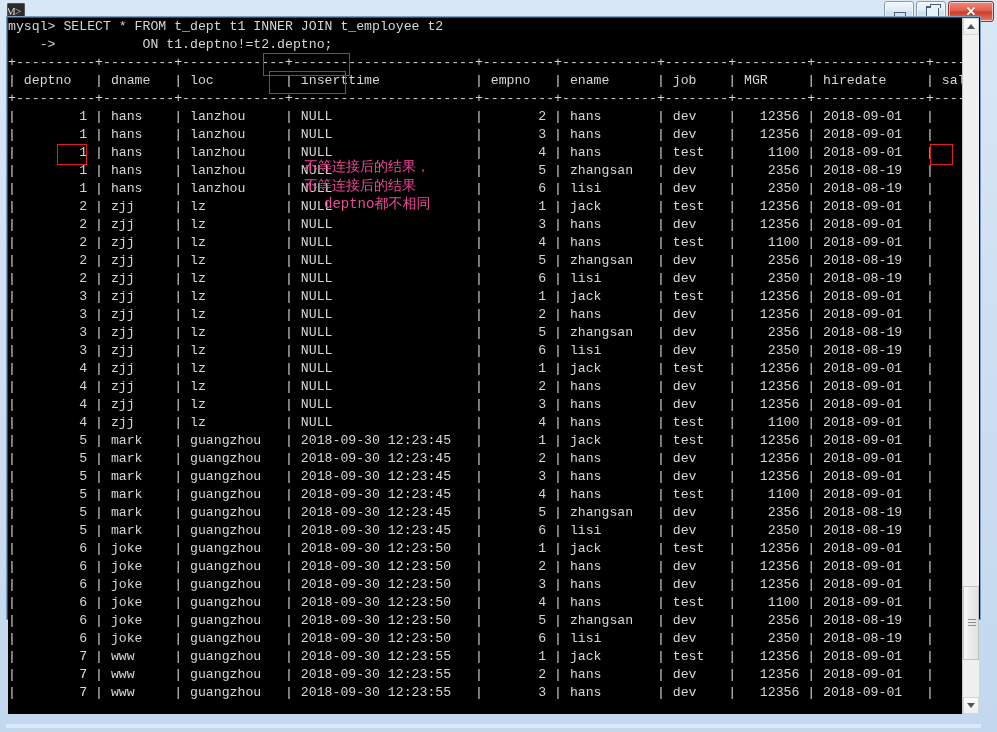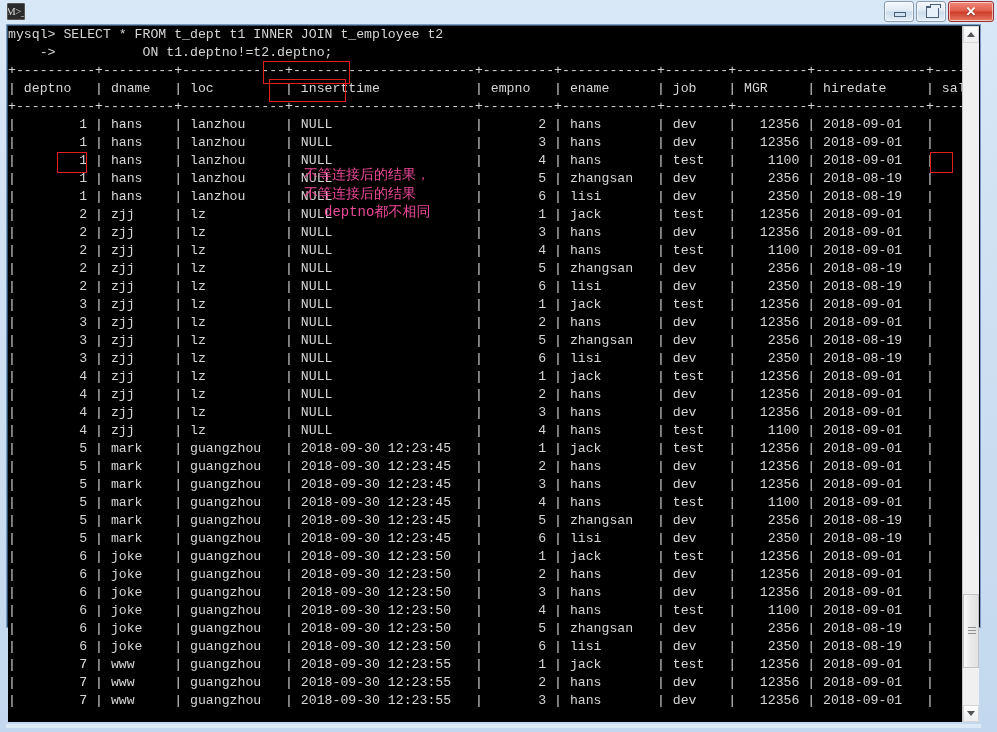--- a/index.html
+++ b/index.html
@@ -60,21 +60,21 @@
     border:1px solid #4a6076;border-bottom:none;background:#e8f1f9;
   }
   .gl-close{
     position:absolute;left:0;top:0;right:0;bottom:0;
     color:#ffffff;font-size:13px;font-weight:bold;
     display:flex;align-items:center;justify-content:center;
     text-shadow:0 1px 1px rgba(0,0,0,.45);font-family:"Liberation Sans",sans-serif;
   }
   
   #console-outer{
-    position:absolute;left:6px;top:24px;width:975px;height:604px;
+    position:absolute;left:6px;top:16px;width:975px;height:604px;
     background:#000;
     border:1px solid #7a9cc0;
     box-sizing:border-box;
     box-shadow:inset 1px 1px 0 #30506e;
   }
   #console{
     position:absolute;left:1px;top:1px;width:957px;height:696px;
     background:#000;overflow:hidden;
     font-family:"Liberation Mono","DejaVu Sans Mono",monospace;
     font-size:13.2px;

